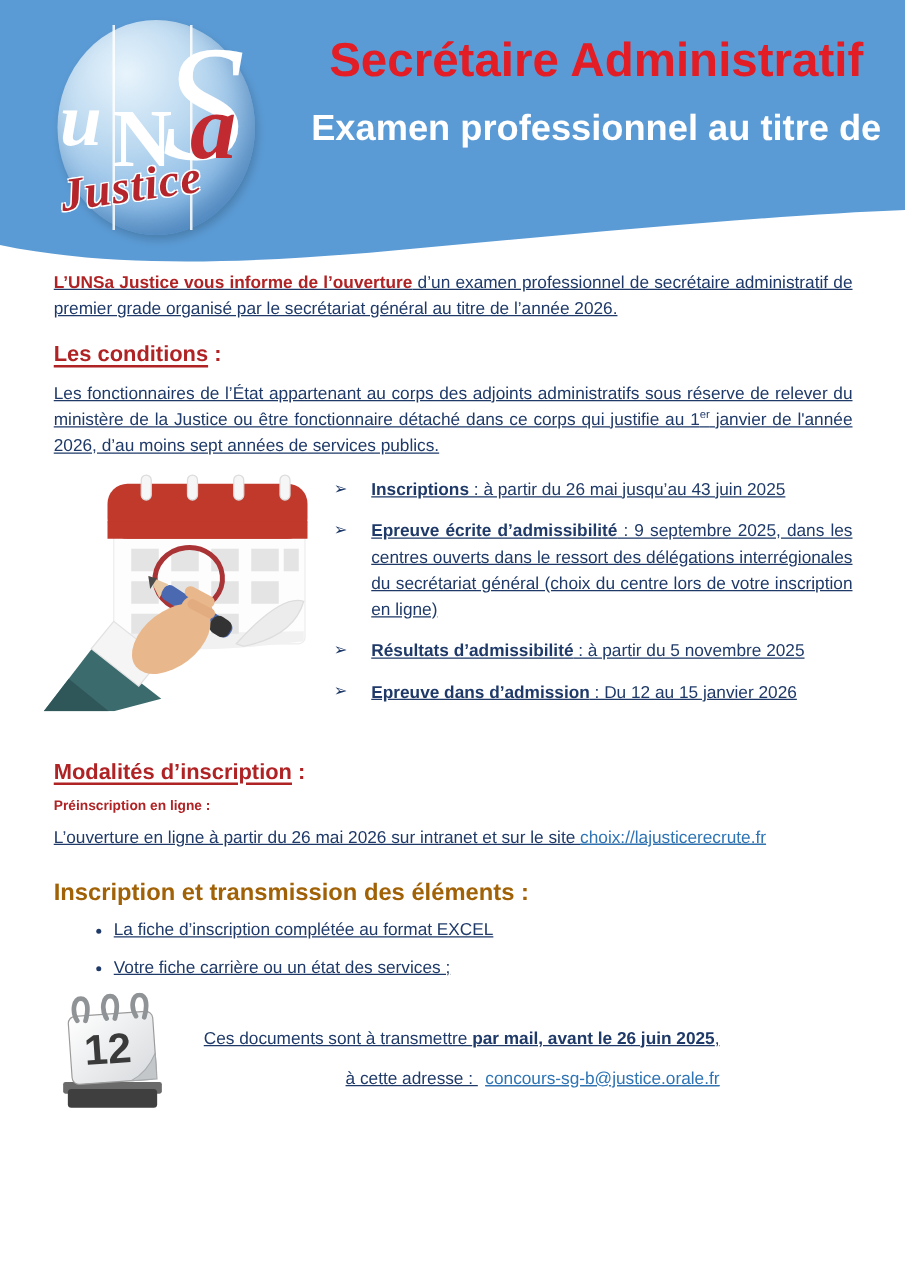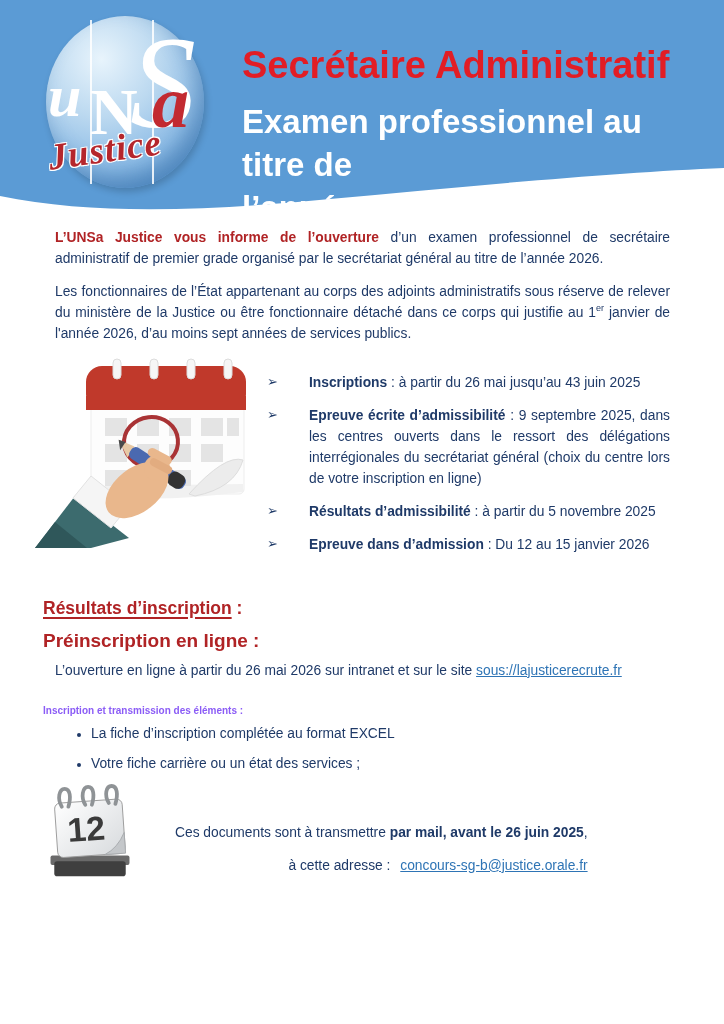--- a/index.html
+++ b/index.html
@@ -26,47 +26,47 @@
   .logo .g-u{left:2px;top:46px;font:italic bold 60px "Liberation Serif",serif;color:#ffffff;}
   .logo .g-n{left:44px;top:58px;font:bold 66px "Liberation Serif",serif;color:#ffffff;}
   .logo .g-s{left:84px;top:-10px;font:italic 132px "Liberation Serif",serif;color:#ffffff;}
   .logo .g-a{left:106px;top:44px;font:italic bold 74px "Liberation Serif",serif;color:#c22a31;}
   .logo .g-justice{
     left:2px;top:112px;font:italic bold 37px "Liberation Serif",serif;color:#b5262c;
     transform:rotate(-8deg);letter-spacing:1px;z-index:3;
     text-shadow:1px 1px 0 #fff,-1px -1px 0 #fff,1px -1px 0 #fff,-1px 1px 0 #fff;
   }
 
-  .head-text{position:absolute;left:242px;top:44px;width:470px;text-align:left;}
+  .head-text{position:absolute;left:242px;top:28px;width:470px;text-align:center;}
   .head-title{font-size:38px;font-weight:bold;color:#e21d25;letter-spacing:0;}
-  .head-sub{margin-top:14px;font-size:33px;font-weight:bold;color:#ffffff;line-height:1.3;}
+  .head-sub{margin-top:14px;font-size:29px;font-weight:bold;color:#ffffff;line-height:1.3;}
 
   
   .content{padding:0 42px 0 43px;color:#1f3a68;font-size:13.8px;}
-  .content p{margin:12px;text-align:justify;line-height:21px;}
+  .content p{margin:0;text-align:justify;line-height:21px;text-decoration:underline;}
   .lead{margin-top:22px;}
   .lead b{color:#b02325;}
   h2{
     margin:15px 0 0 0;font-size:17.5px;font-weight:bold;color:#b02325;line-height:1.3;
   }
   h2 .u{text-decoration:underline;text-decoration-thickness:2px;text-underline-offset:3px;}
   .cond-body{margin-top:9px !important;}
   sup{font-size:9px;line-height:0;}
 
   .two-col{display:flex;margin-top:10px;align-items:flex-start;}
   .illus{margin-left:-14px;flex:0 0 auto;}
   .sched{flex:1 1 auto;margin-left:6px;margin-top:4px;}
   .sch-item{position:relative;padding-left:30px;margin-bottom:12px;}
   .sch-marker{position:absolute;left:0;top:2px;font-size:13px;color:#1f3a68;}
 
-  h3{margin:10px 0 0 0;font-size:19px;font-weight:bold;color:#b02325;}
+  h3{margin:10px 0 0 0;font-size:11px;font-weight:bold;color:#b02325;}
   .online-line{margin-top:8px !important;text-align:left !important;}
   a.link{color:#2e74b5;text-decoration:underline;cursor:pointer;}
-  h4{margin:24px 0 0 0;font-size:10px;font-weight:bold;color:#8b5cf6;}
-  ul.docs{margin:8px 0 0 0;padding-left:48px;list-style:disc;}
+  h4{margin:24px 0 0 0;font-size:19px;font-weight:bold;color:#a16207;}
+  ul.docs{margin:8px 0 0 0;padding-left:48px;list-style:disc;text-decoration:underline;}
   ul.docs li{margin-bottom:10px;line-height:20px;}
   ul.docs li::marker{color:#1f3a68;font-size:12px;}
 
   .footer{display:flex;margin-top:6px;align-items:flex-start;}
   .footer .cal12{flex:0 0 auto;}
   .footer .ftext{margin-left:26px;padding-top:26px;}
   .footer .ftext p{text-align:right;line-height:21px;}
   .footer .l2{margin-top:11px !important;padding-left:5px;}
   .footer .l2 a{margin-left:6px;}
 </style>
@@ -87,31 +87,31 @@
       <span class="glyph g-s">S</span>
       <span class="glyph g-n">N</span>
       <span class="glyph g-a">a</span>
       <span class="glyph g-justice">Justice</span>
     </div>
 
     <div class="head-text">
       <div class="head-title">Secrétaire Administratif</div>
       <div class="head-sub">
         <div>Examen professionnel au titre de</div>
-        <div>l’année 2026</div>
       </div>
     </div>
   </div>
 
   <div class="content">
 
     <p class="lead">
       <b>L’UNSa Justice vous informe de l’ouverture</b><span> d’un examen professionnel de secrétaire administratif de premier grade organisé par le secrétariat général au titre de l’année 2026.</span>
     </p>
 
+    <h2><span class="u">Les conditions</span><span> :</span></h2>
 
     <p class="cond-body">
       <span>Les fonctionnaires de l’État appartenant au corps des adjoints administratifs sous réserve de relever du ministère de la Justice ou être fonctionnaire détaché dans ce corps qui justifie au 1</span><sup>er</sup><span> janvier de l'année 2026, d’au moins sept années de services publics.</span>
     </p>
 
     <div class="two-col">
 
       <svg class="illus" width="232" height="192" viewBox="0 0 232 192">
 
         <rect x="62" y="30" width="153" height="108" rx="5" fill="#fdfdfd" stroke="#ededed"></rect>
@@ -177,26 +177,26 @@
           <span class="sch-marker">➢</span>
           <p><b>Résultats d’admissibilité</b><span> : à partir du 5 novembre 2025</span></p>
         </div>
         <div class="sch-item">
           <span class="sch-marker">➢</span>
           <p><b>Epreuve dans d’admission</b><span> : Du 12 au 15 janvier 2026</span></p>
         </div>
       </div>
     </div>
 
-    <h2 style="margin-top:30px"><span class="u">Résultats d’inscription</span><span> :</span></h2>
+    <h2 style="margin-top:30px"><span class="u">Modalités d’inscription</span><span> :</span></h2>
 
     <h3>Préinscription en ligne :</h3>
 
     <p class="online-line">
-      <span>L’ouverture en ligne à partir du 26 mai 2026 sur intranet et sur le site </span><a class="link" href="#">sous://lajusticerecrute.fr</a>
+      <span>L’ouverture en ligne à partir du 26 mai 2026 sur intranet et sur le site </span><a class="link" href="#">choix://lajusticerecrute.fr</a>
     </p>
 
     <h4>Inscription et transmission des éléments :</h4>
 
     <ul class="docs">
       <li>La fiche d’inscription complétée au format EXCEL</li>
       <li>Votre fiche carrière ou un état des services ;</li>
     </ul>
 
     <div class="footer">

